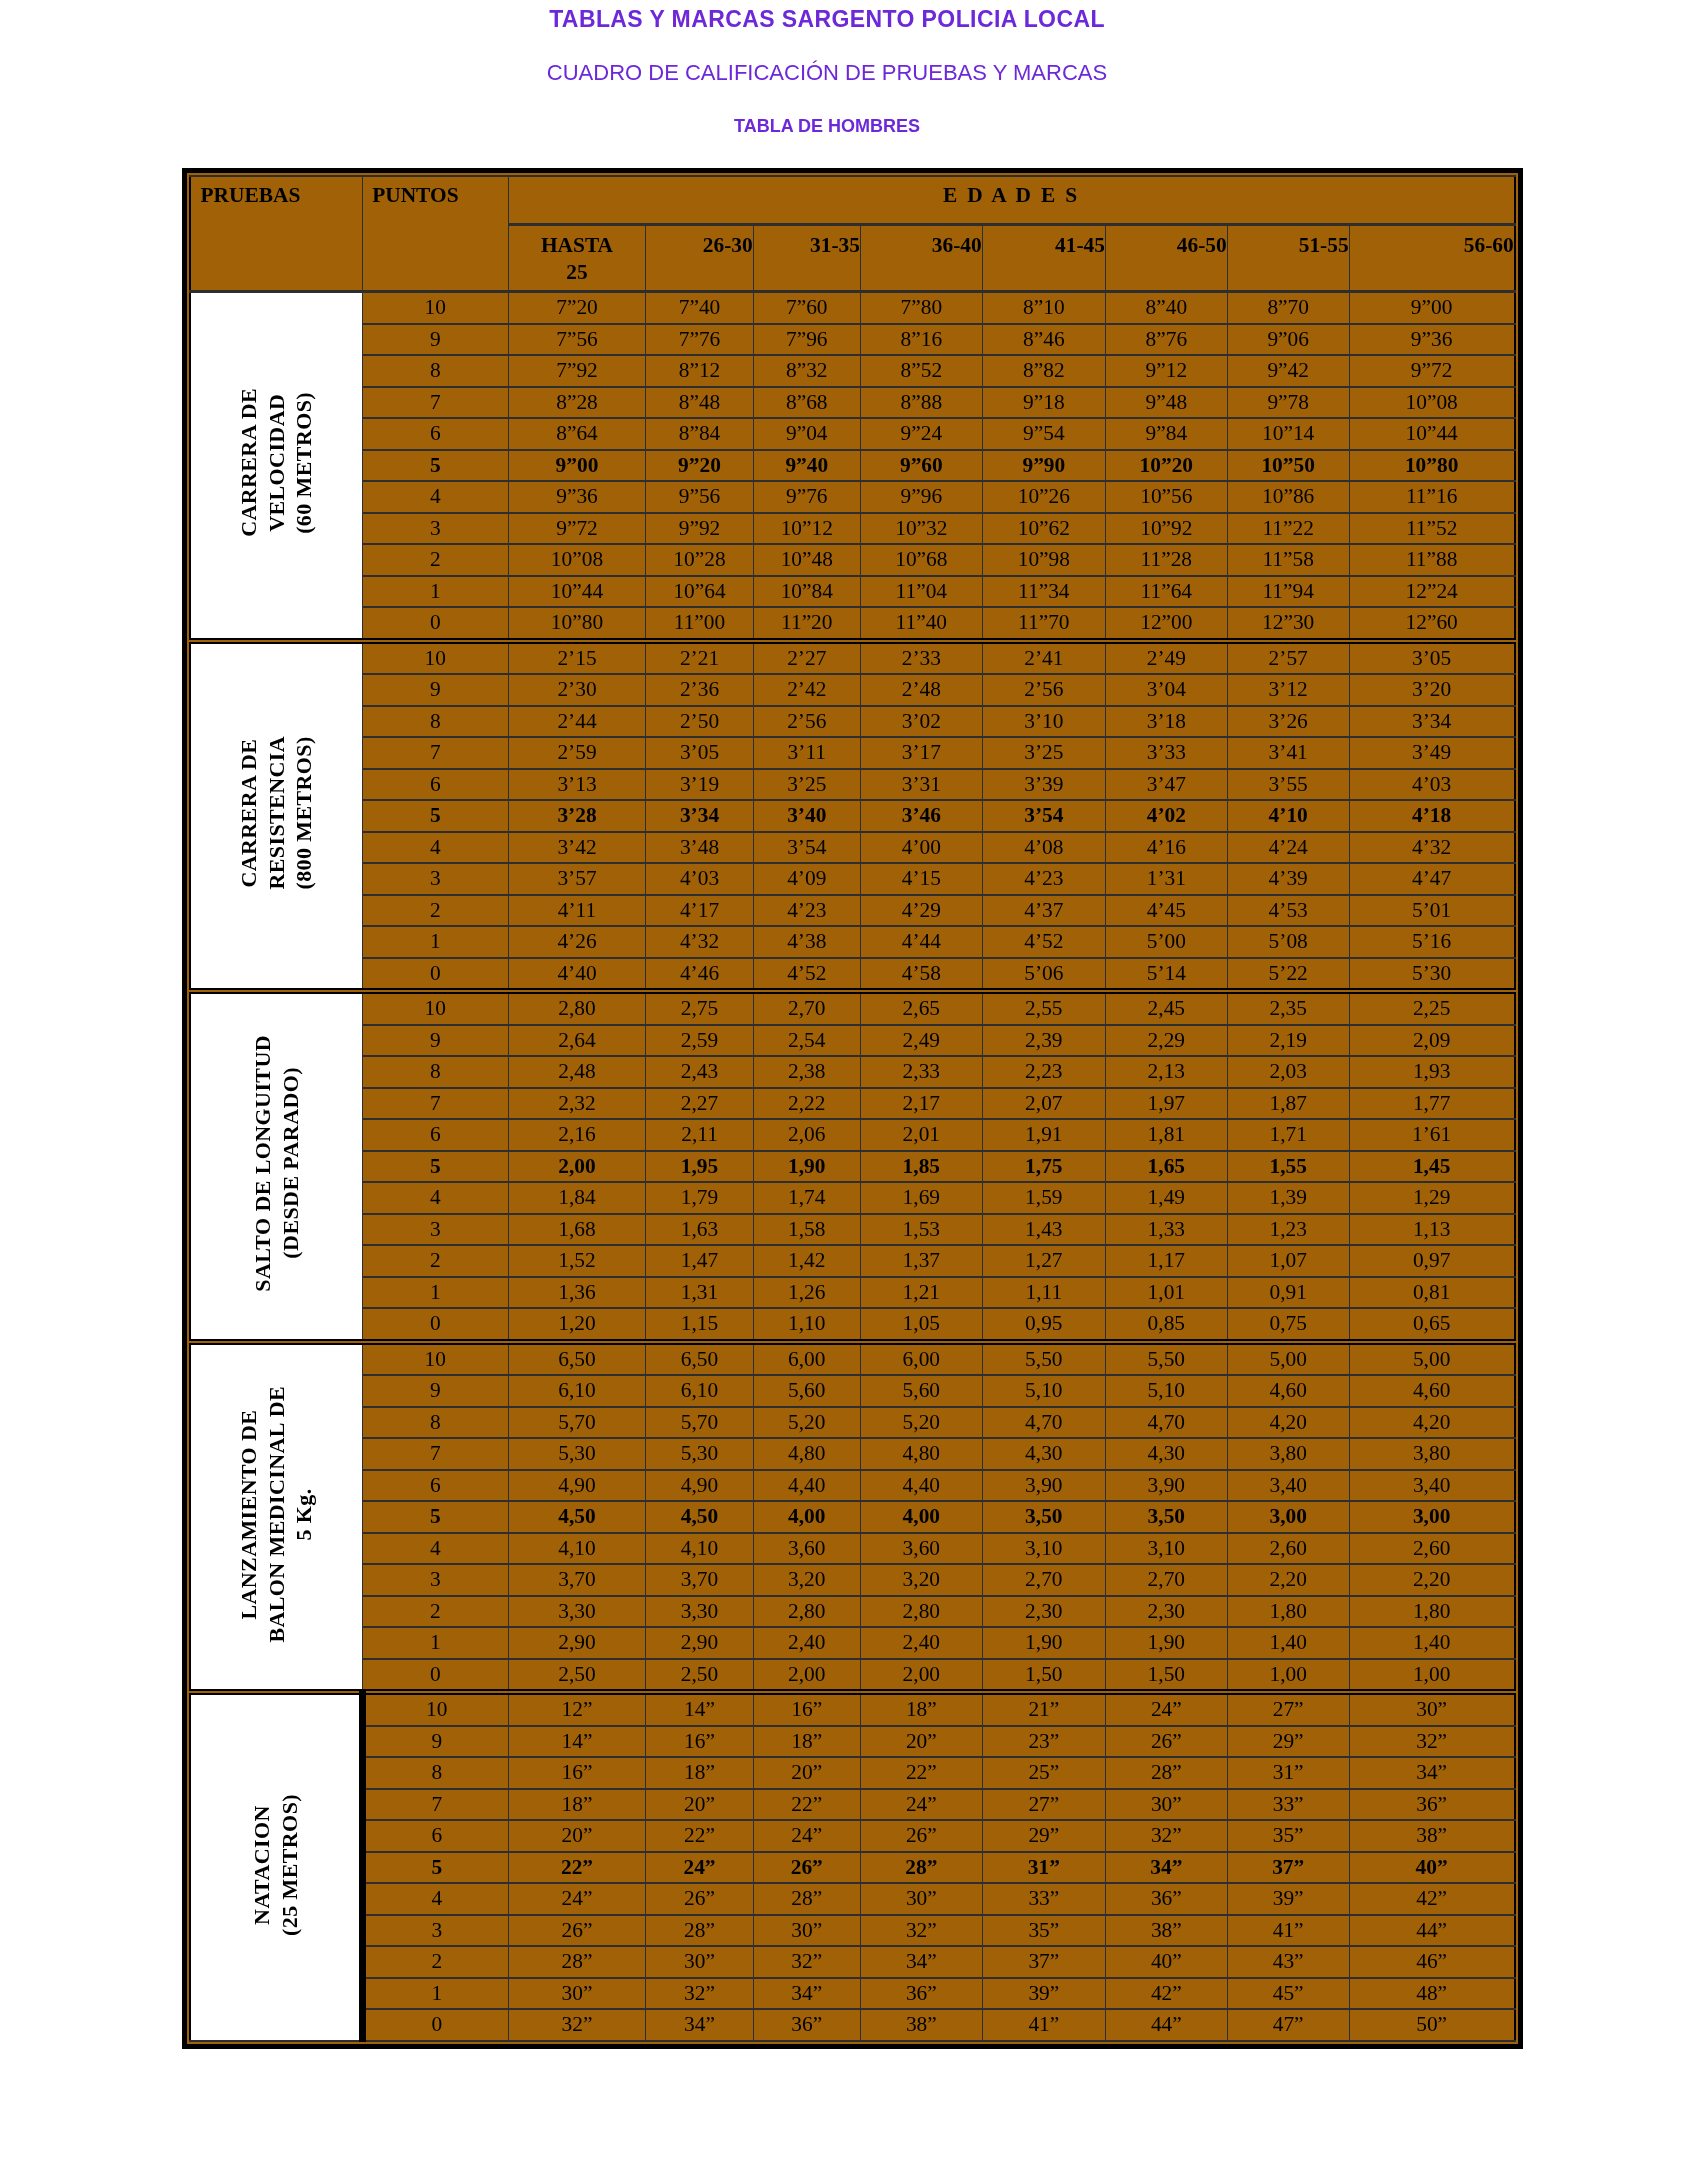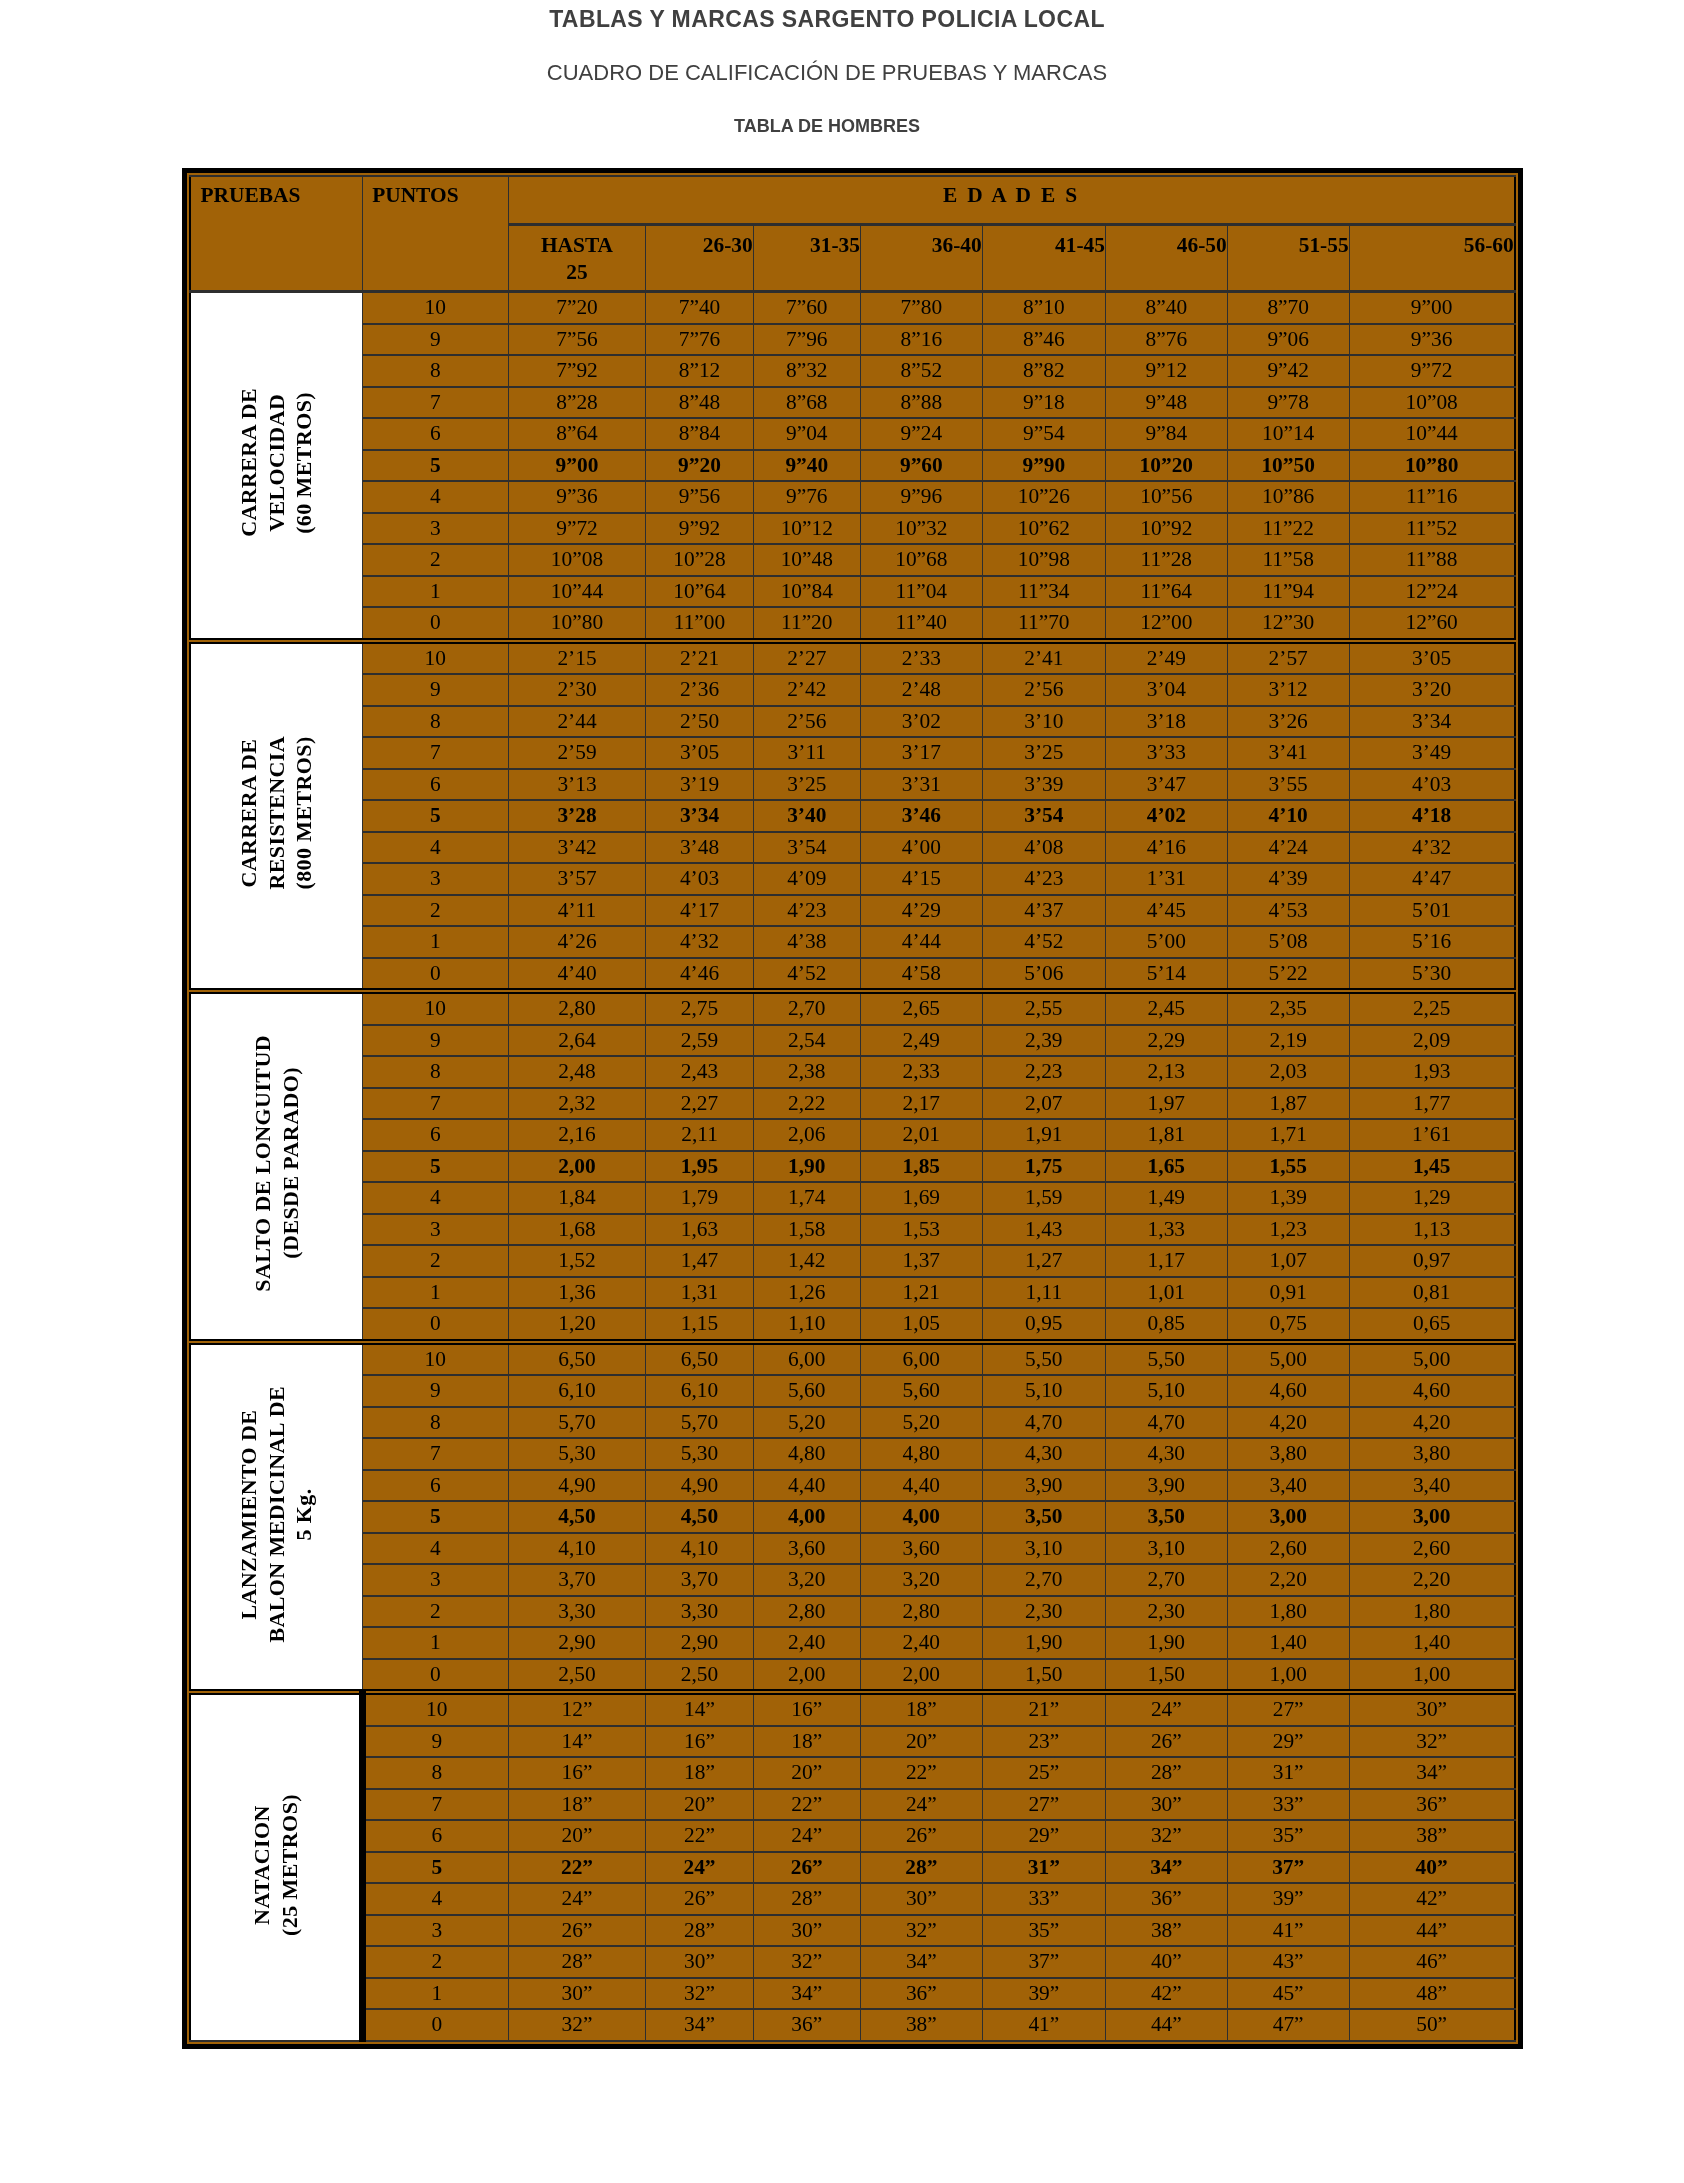--- a/index.html
+++ b/index.html
@@ -11,21 +11,21 @@
     font-family: "Liberation Serif", "DejaVu Serif", serif;
     color: #000;
     overflow: hidden;
   }
   .title {
     position: absolute;
     left: 0;
     width: 1654px;
     text-align: center;
     font-family: "Liberation Sans", "DejaVu Sans", sans-serif;
-    color: #404040;
+    color: #6d28d9;
   }
   .t1 { top: 6.1px;  font-size: 23px; font-weight: bold; letter-spacing: 0.4px; }
   .t2 { top: 60px; font-size: 22px; font-weight: normal; }
   .t3 { top: 116px; font-size: 18px; font-weight: bold; }
 
   .table-wrap {
     position: absolute;
     left: 182px;
     top: 168px;
     width: 1341px;

